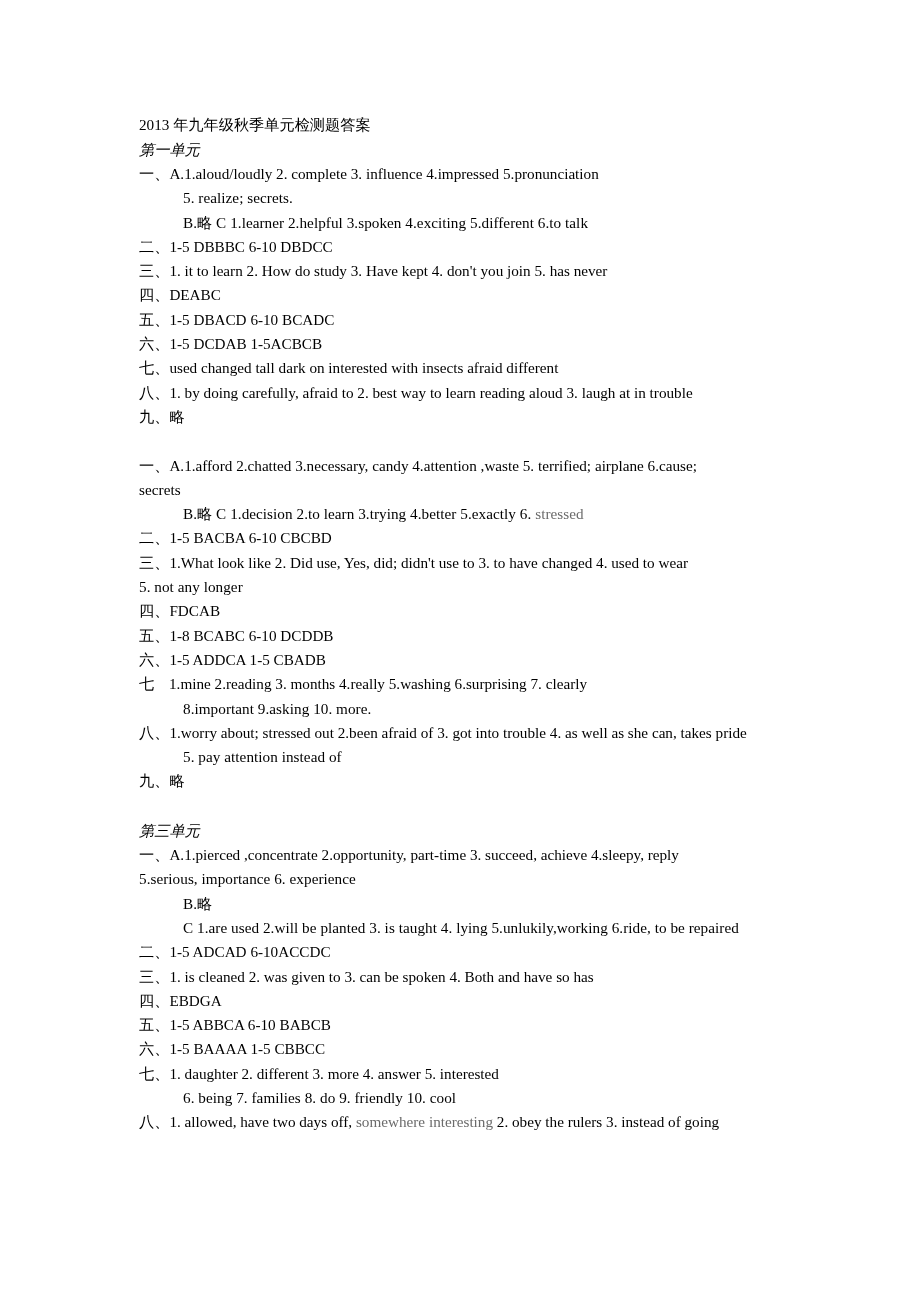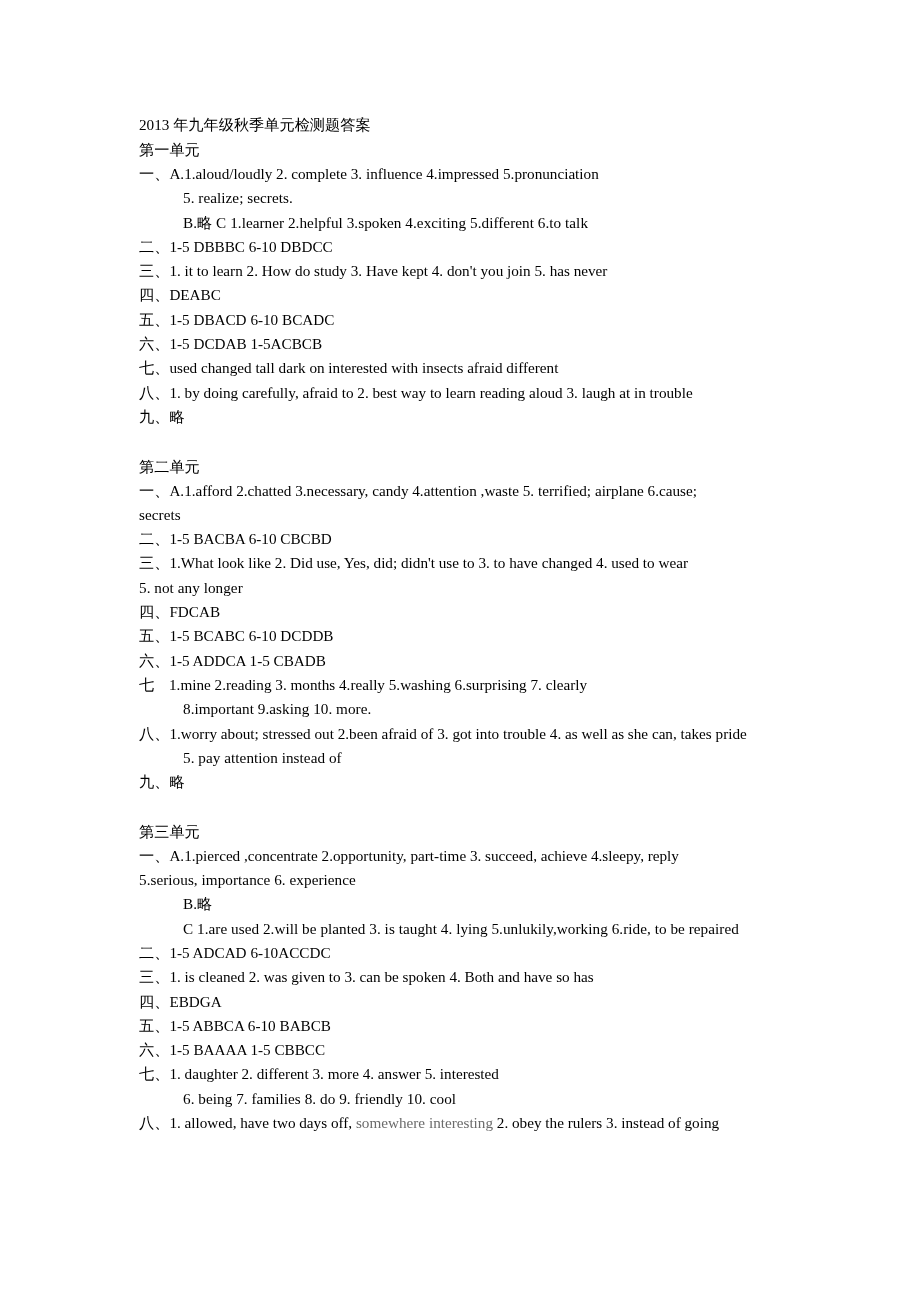--- a/index.html
+++ b/index.html
@@ -43,21 +43,21 @@
     flex: 0 0 auto;
     min-width: 30px;
     white-space: nowrap;
   }
   .body {
     flex: 1 1 auto;
     white-space: nowrap;
   }
   .indent1 { padding-left: 44px; }
   .title { font-size: 15.2px; line-height: 25px; white-space: nowrap; }
-  .unit-head { font-size: 15.2px; line-height: 25px; white-space: nowrap; }
+  .unit-head { font-size: 15.2px; line-height: 25px; white-space: nowrap; font-style: italic; }
   .gap { height: 24.3px; }
   .faded { color: #6b6b6b; }
   .cjk { font-family: "Liberation Serif", "DejaVu Serif", serif; }
 </style>
 </head>
 <body>
 
 <div class="page">
   <div class="doc">
 
@@ -97,42 +97,42 @@
         </div>
         <div class="item">
           <span class="marker cjk">八、</span>
           <span class="body">1. by doing carefully, afraid to      2. best way to learn reading aloud      3. laugh at in trouble</span>
         </div>
         <div class="item">
           <span class="marker cjk">九、</span>
           <span class="body">略</span>
         </div>
         <div class="gap"></div>
-        <div class="unit-head cjk">第二单元</div>
         <div class="item">
           <span class="marker cjk">一、</span>
           <span class="body">A.1.afford 2.chatted    3.necessary, candy 4.attention ,waste    5. terrified; airplane 6.cause;</span>
         </div>
         <div class="line">secrets</div>
+        <div class="line indent1"><span>B.略  C 1.decision 2.to learn 3.trying 4.better 5.exactly 6. </span><span class="faded">stressed</span></div>
         <div class="item">
           <span class="marker cjk">二、</span>
           <span class="body">1-5 BACBA        6-10 CBCBD</span>
         </div>
         <div class="item">
           <span class="marker cjk">三、</span>
           <span class="body">1.What look like   2. Did use, Yes, did; didn't use to   3. to have changed   4. used to wear</span>
         </div>
         <div class="line">5. not any longer</div>
         <div class="item">
           <span class="marker cjk">四、</span>
           <span class="body">FDCAB</span>
         </div>
         <div class="item">
           <span class="marker cjk">五、</span>
-          <span class="body">1-5 BCABC                   6-10 DCDDB</span>
+          <span class="body">1-8 BCABC                   6-10 DCDDB</span>
         </div>
         <div class="item">
           <span class="marker cjk">六、</span>
           <span class="body">1-5 ADDCA                1-5 CBADB</span>
         </div>
         <div class="item">
           <span class="marker cjk">七</span>
           <span class="body">1.mine   2.reading   3. months   4.really 5.washing 6.surprising 7. clearly</span>
         </div>
         <div class="line indent1">8.important   9.asking   10. more.</div>

